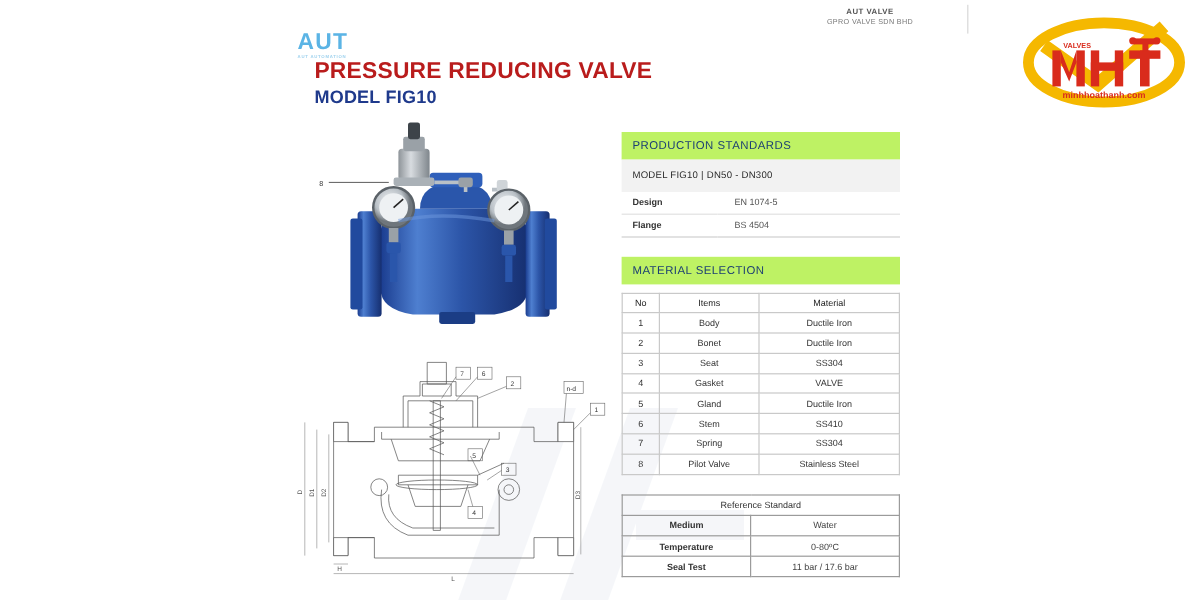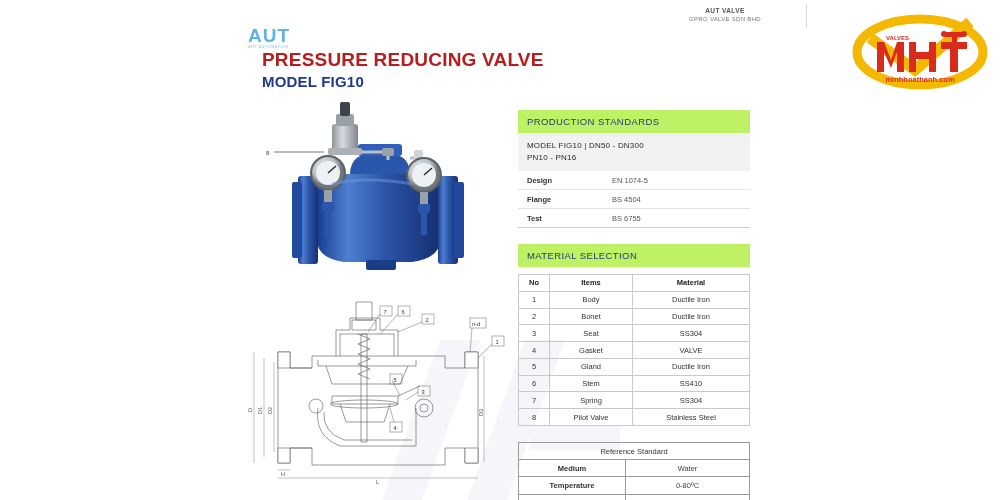--- a/index.html
+++ b/index.html
@@ -54,21 +54,21 @@
   .kv td{font-size:7.5px;padding:4.5px 9px;border-bottom:1px solid #e2e2e2;color:#333;}
   .kv td.k{width:62px;font-weight:700;color:#333;}
   .kv td.v{color:#555;padding-left:14px;}
   .kv tr:last-child td{border-bottom:1px solid #cfcfcf;}
 
   .band2{margin-top:16px;}
 
   .mat{margin-top:7px;border:1px solid #b9b9b9;}
   .mat th,.mat td{border:1px solid #c9c9c9;font-size:7.5px;text-align:center;
     padding:3.4px 2px;color:#333;}
-  .mat th{font-weight:700;color:#222;}
+  .mat th{font-weight:400;color:#222;}
   .mat .c-no{width:26px;}
   .mat .c-item{width:78px;}
 
   .ref{margin-top:16px;border:1px solid #9b9b9b;}
   .ref th,.ref td{border:1px solid #9b9b9b;font-size:7.5px;padding:3.6px 3px;color:#333;}
   .ref .ref-title{text-align:center;font-weight:400;font-size:7.5px;}
   .ref td.rk{text-align:center;font-weight:700;width:100px;}
   .ref td.rv{text-align:center;color:#444;}
 </style>
 </head>
@@ -276,36 +276,31 @@
         <text x="153.5" y="129.5">4</text>
       </g>
     </svg>
   </div>
 
   <div class="right-col">
 
     <div class="band">PRODUCTION STANDARDS</div>
     <div class="sub-band">
       <div>MODEL FIG10 | DN50 - DN300</div>
-      <div>PN10 - PN16</div>
     </div>
     <table class="kv">
       <tbody>
         <tr>
           <td class="k">Design</td>
           <td class="v">EN 1074-5</td>
         </tr>
         <tr>
           <td class="k">Flange</td>
           <td class="v">BS 4504</td>
         </tr>
-        <tr>
-          <td class="k">Test</td>
-          <td class="v">BS 6755</td>
-        </tr>
       </tbody>
     </table>
 
     <div class="band band2">MATERIAL SELECTION</div>
     <table class="mat">
       <thead>
         <tr>
           <th class="c-no">No</th>
           <th class="c-item">Items</th>
           <th>Material</th>

